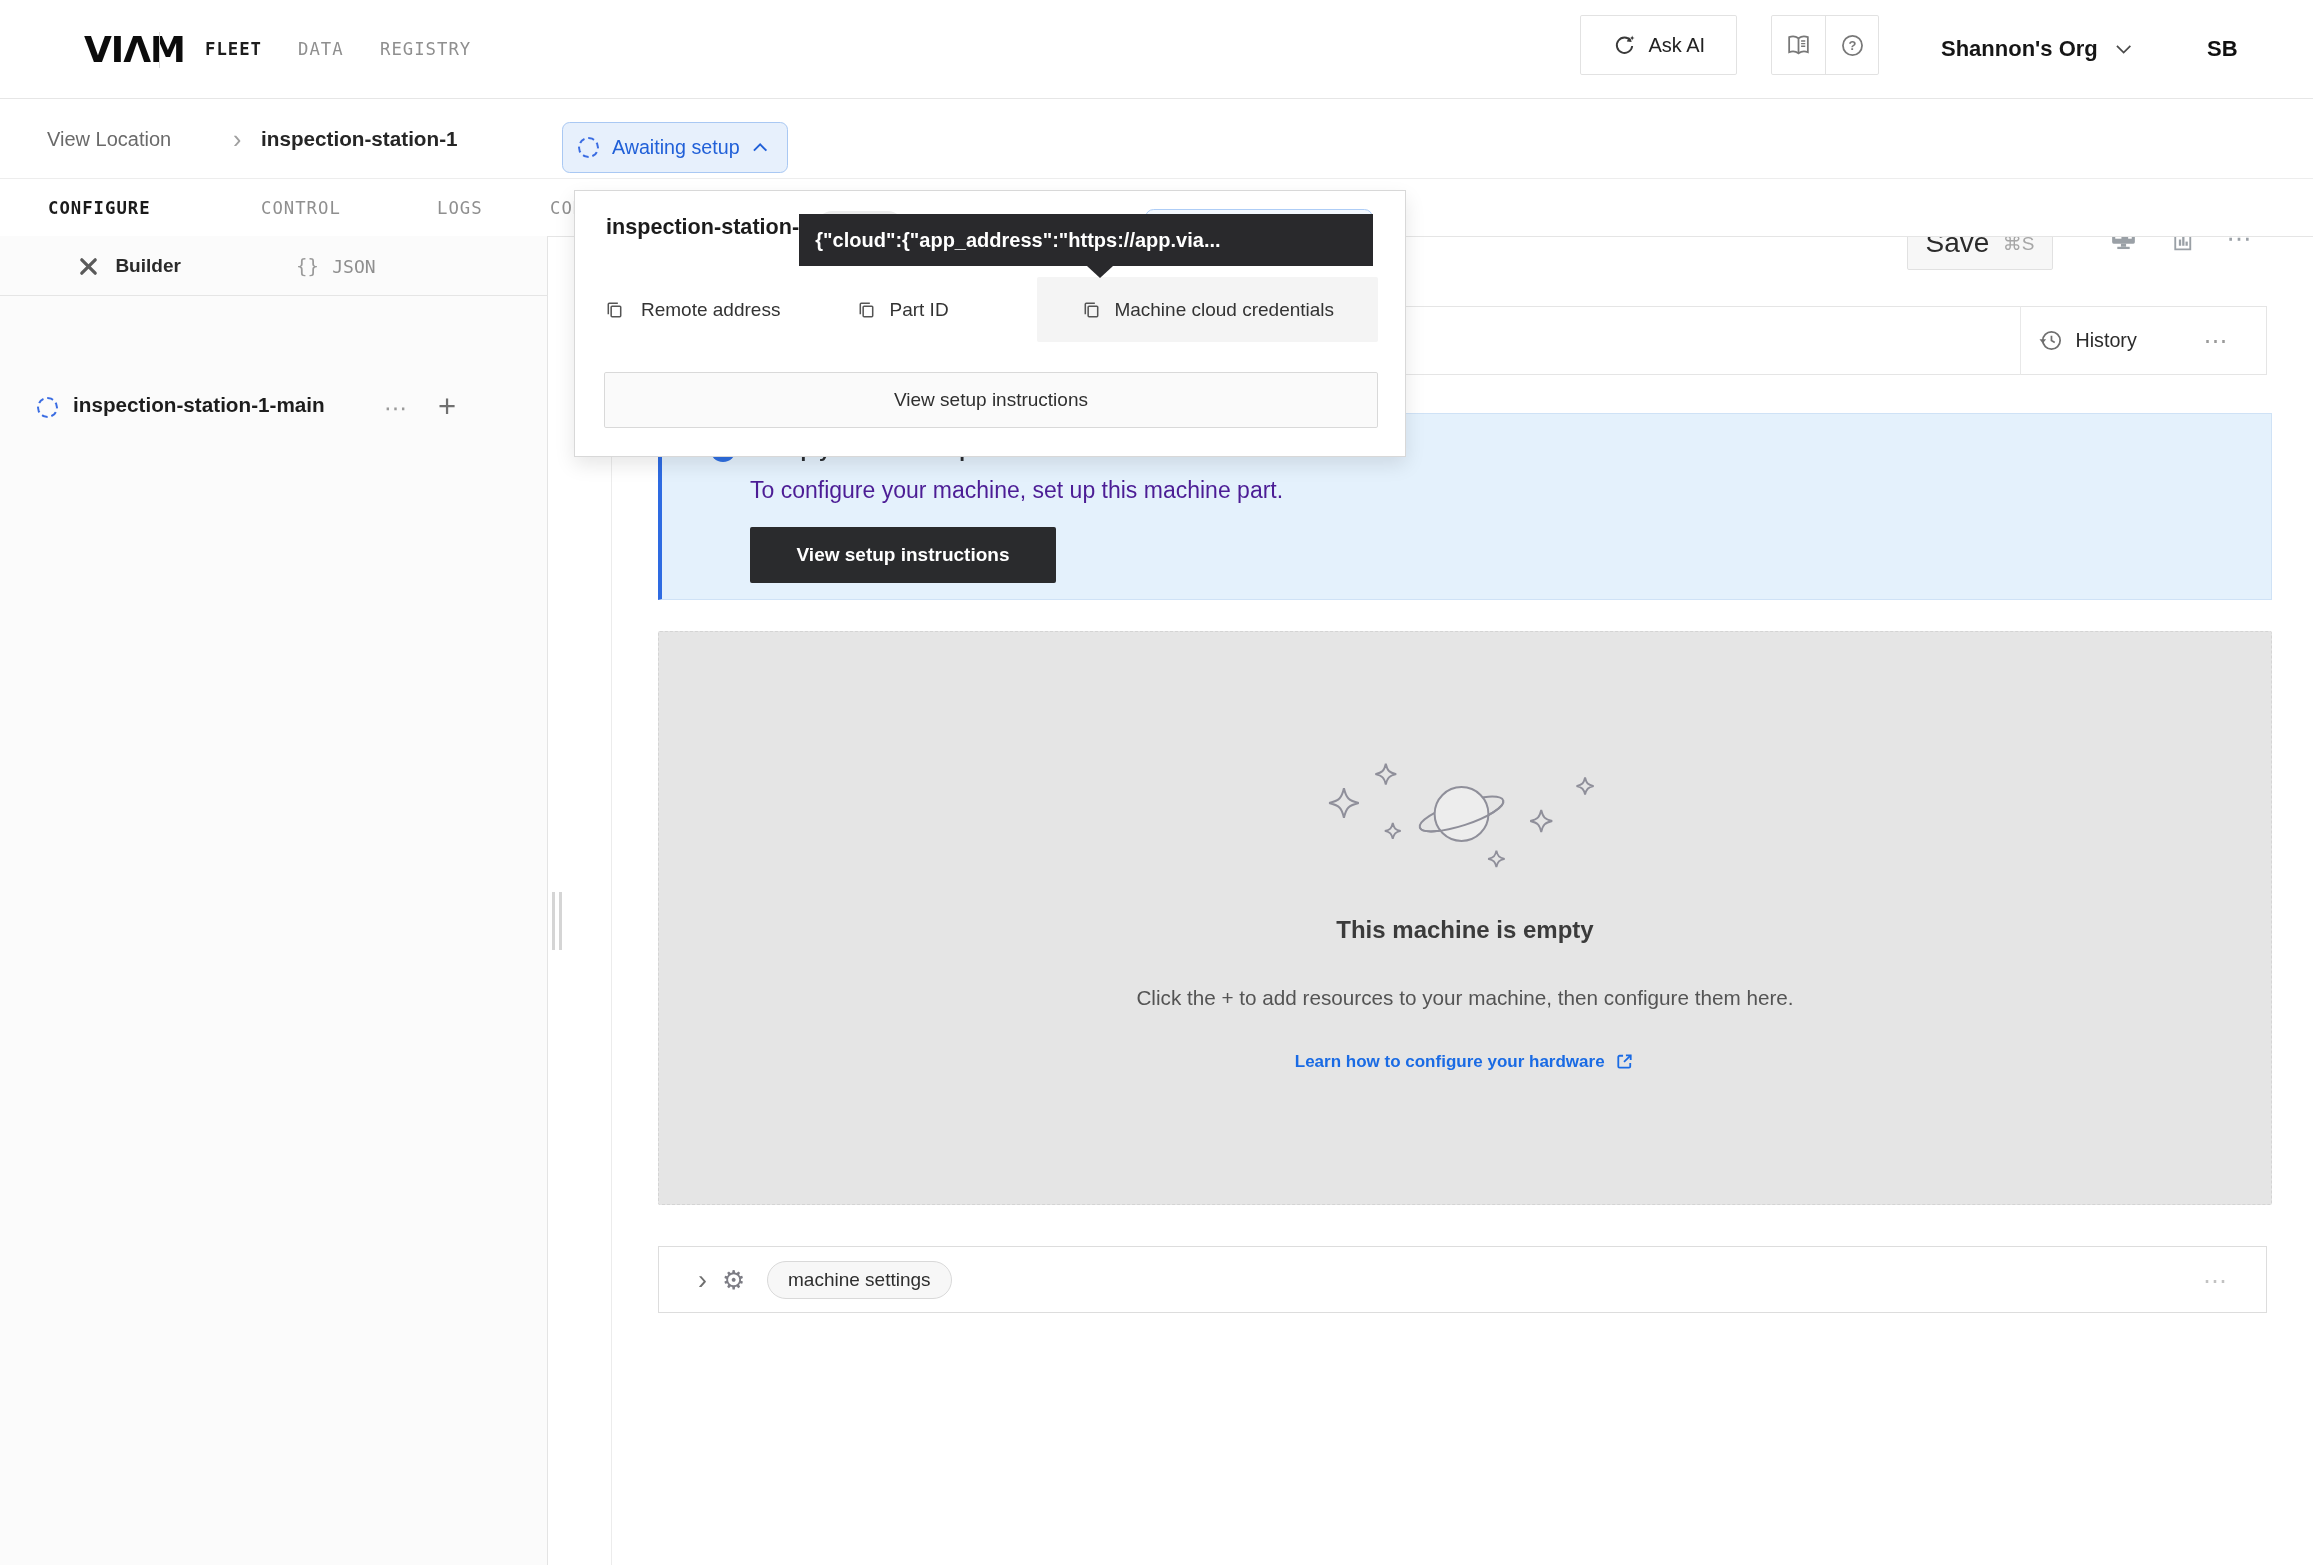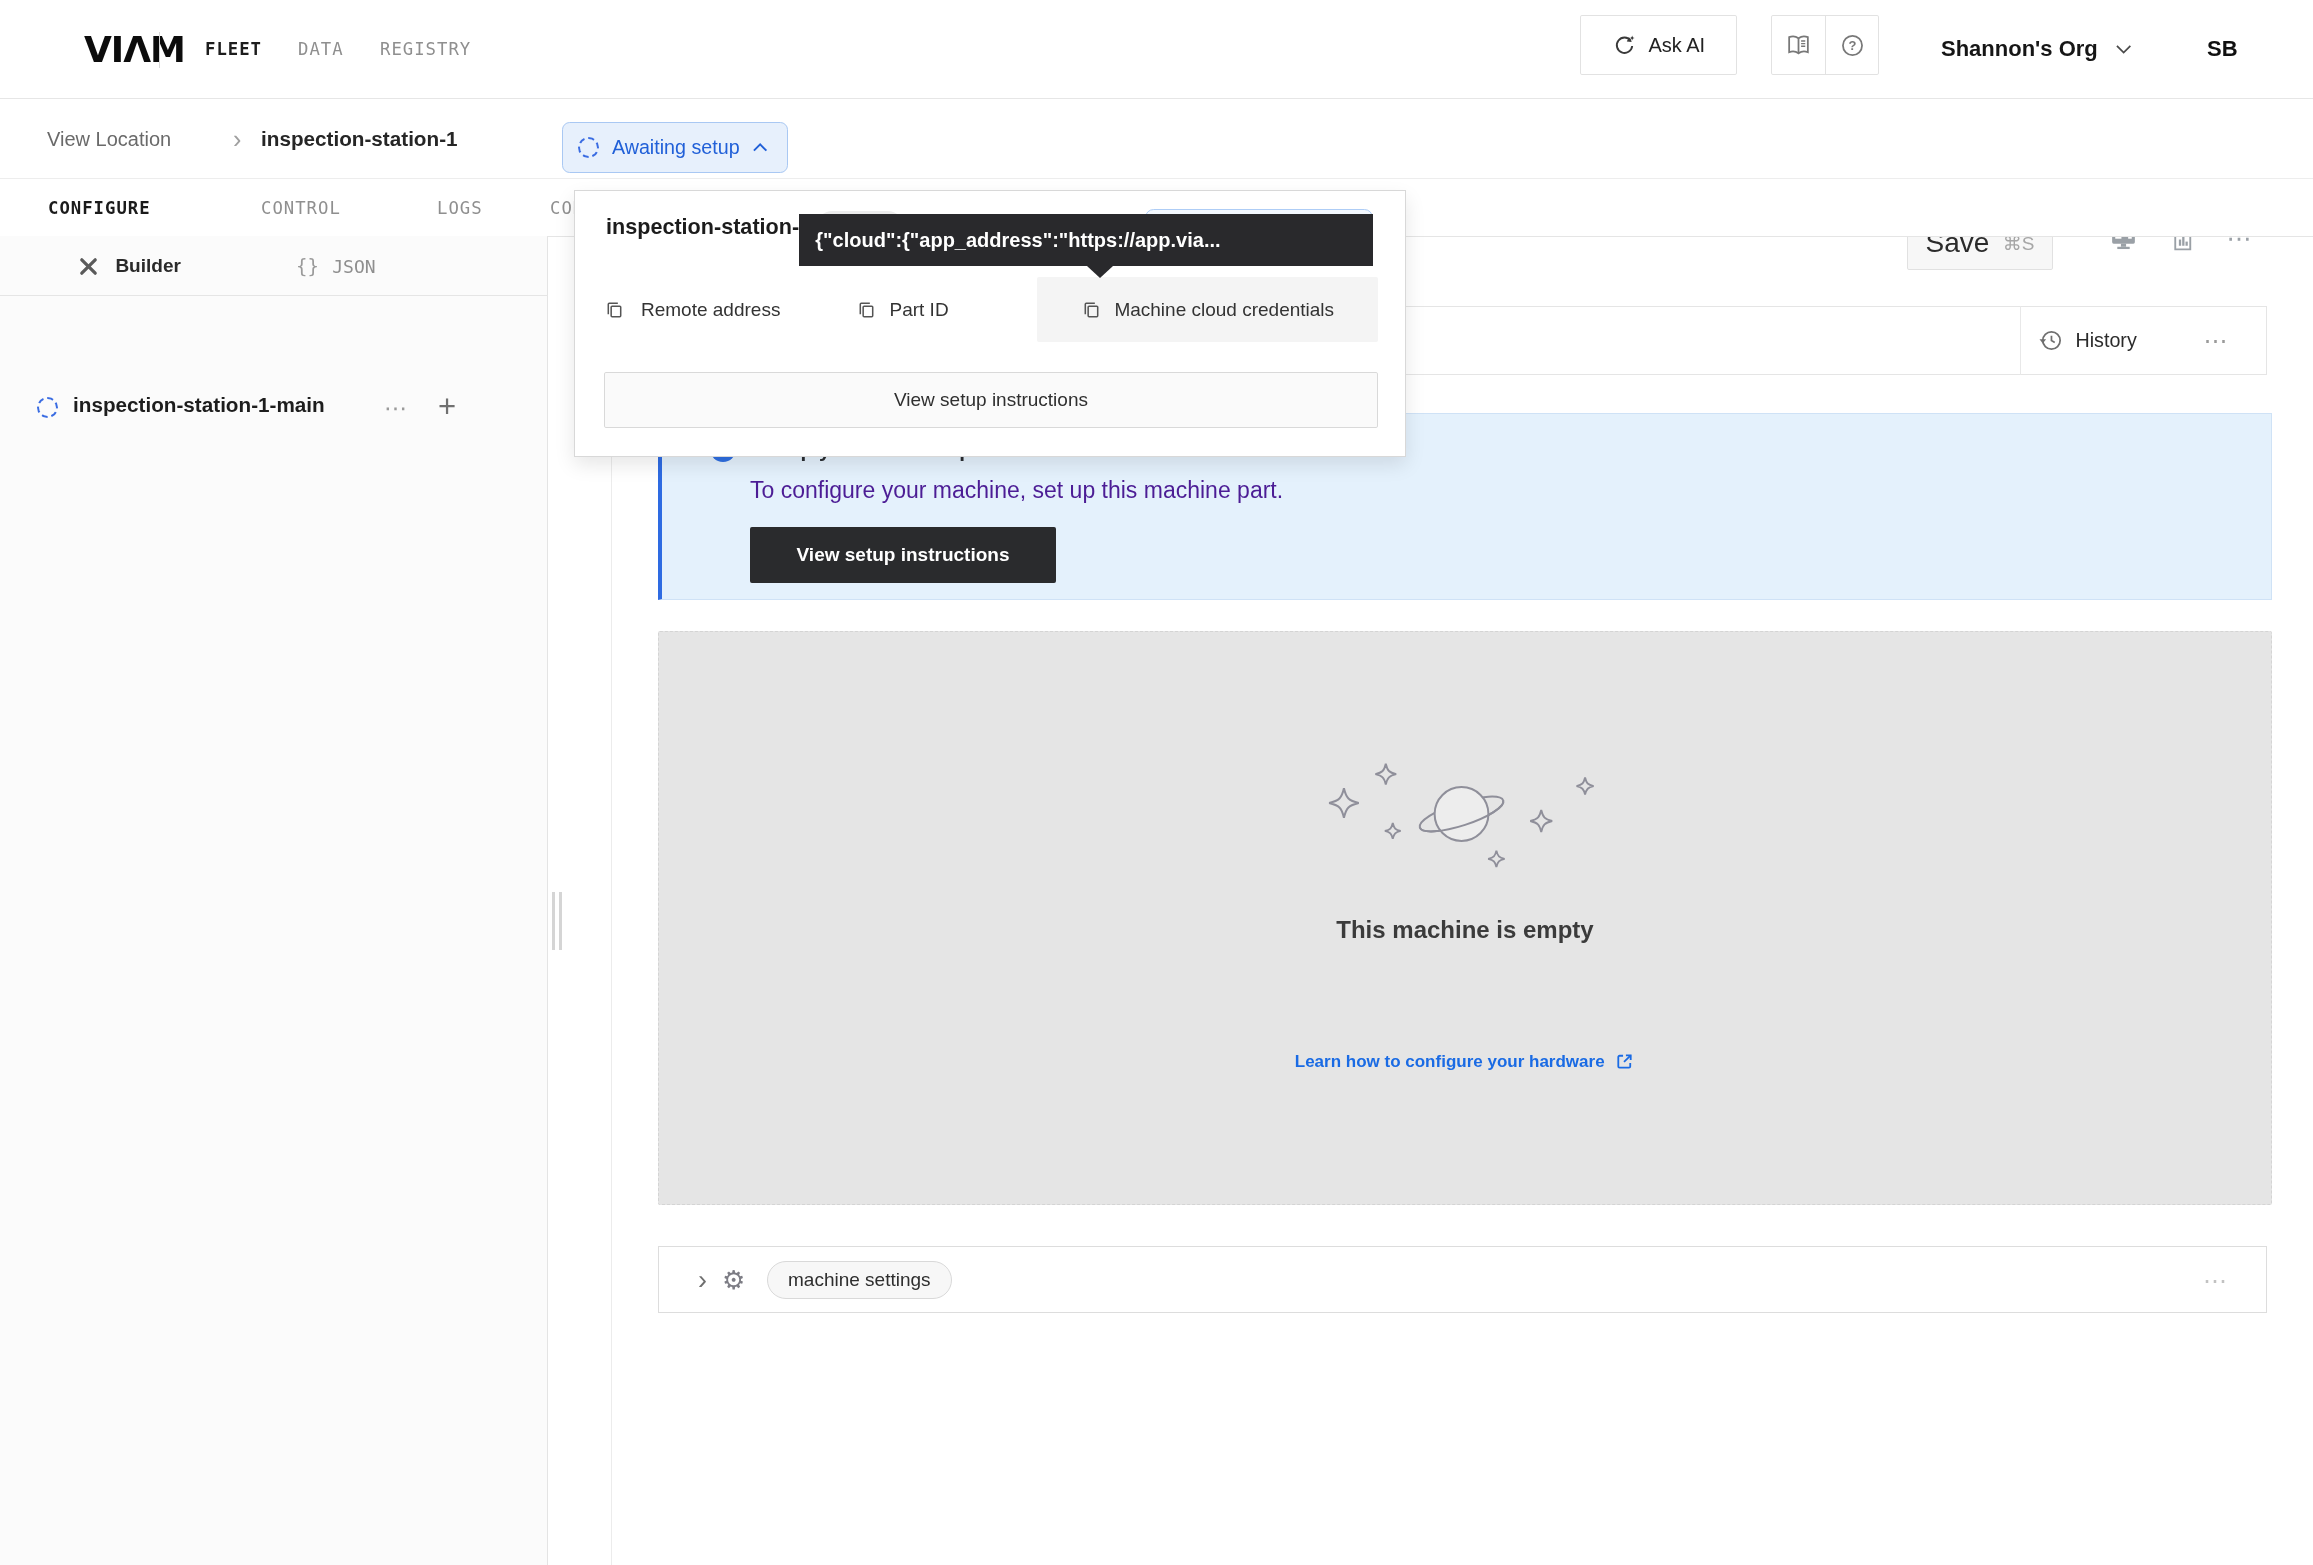--- a/index.html
+++ b/index.html
@@ -280,20 +280,21 @@
         <g transform="rotate(-18 135 62)">
             <ellipse cx="135" cy="62" rx="44" ry="11.5" fill="none" stroke="#8f8f9a" stroke-width="2"></ellipse>
           </g>
         <circle cx="135" cy="62" r="27" fill="#ededed" stroke="#8f8f9a" stroke-width="2"></circle>
         <g transform="rotate(-18 135 62)">
             <path d="M91 62 A44 11.5 0 0 0 179 62" fill="none" stroke="#8f8f9a" stroke-width="2"></path>
           </g>
       </svg>
     </div>
     <div id="empty-title">This machine is empty</div>
+    <div id="empty-message">Click the + to add resources to your machine, then configure them here.</div>
     <div id="empty-link">
       <span>Learn how to configure your hardware</span>
       <span>
         <svg width="21" height="21" viewBox="0 0 22 22">
           <path d="M9.5 5 H5.8 C5.1 5 4.5 5.6 4.5 6.3 V16.2 C4.5 16.9 5.1 17.5 5.8 17.5 H15.7 C16.4 17.5 17 16.9 17 16.2 V12.5" fill="none" stroke="#1a6be4" stroke-width="1.9"></path>
           <path d="M12.5 4.5 H17.5 V9.5" fill="none" stroke="#1a6be4" stroke-width="1.9"></path>
           <path d="M17.5 4.5 L10.5 11.5" fill="none" stroke="#1a6be4" stroke-width="1.9"></path>
         </svg>
       </span>
     </div>

